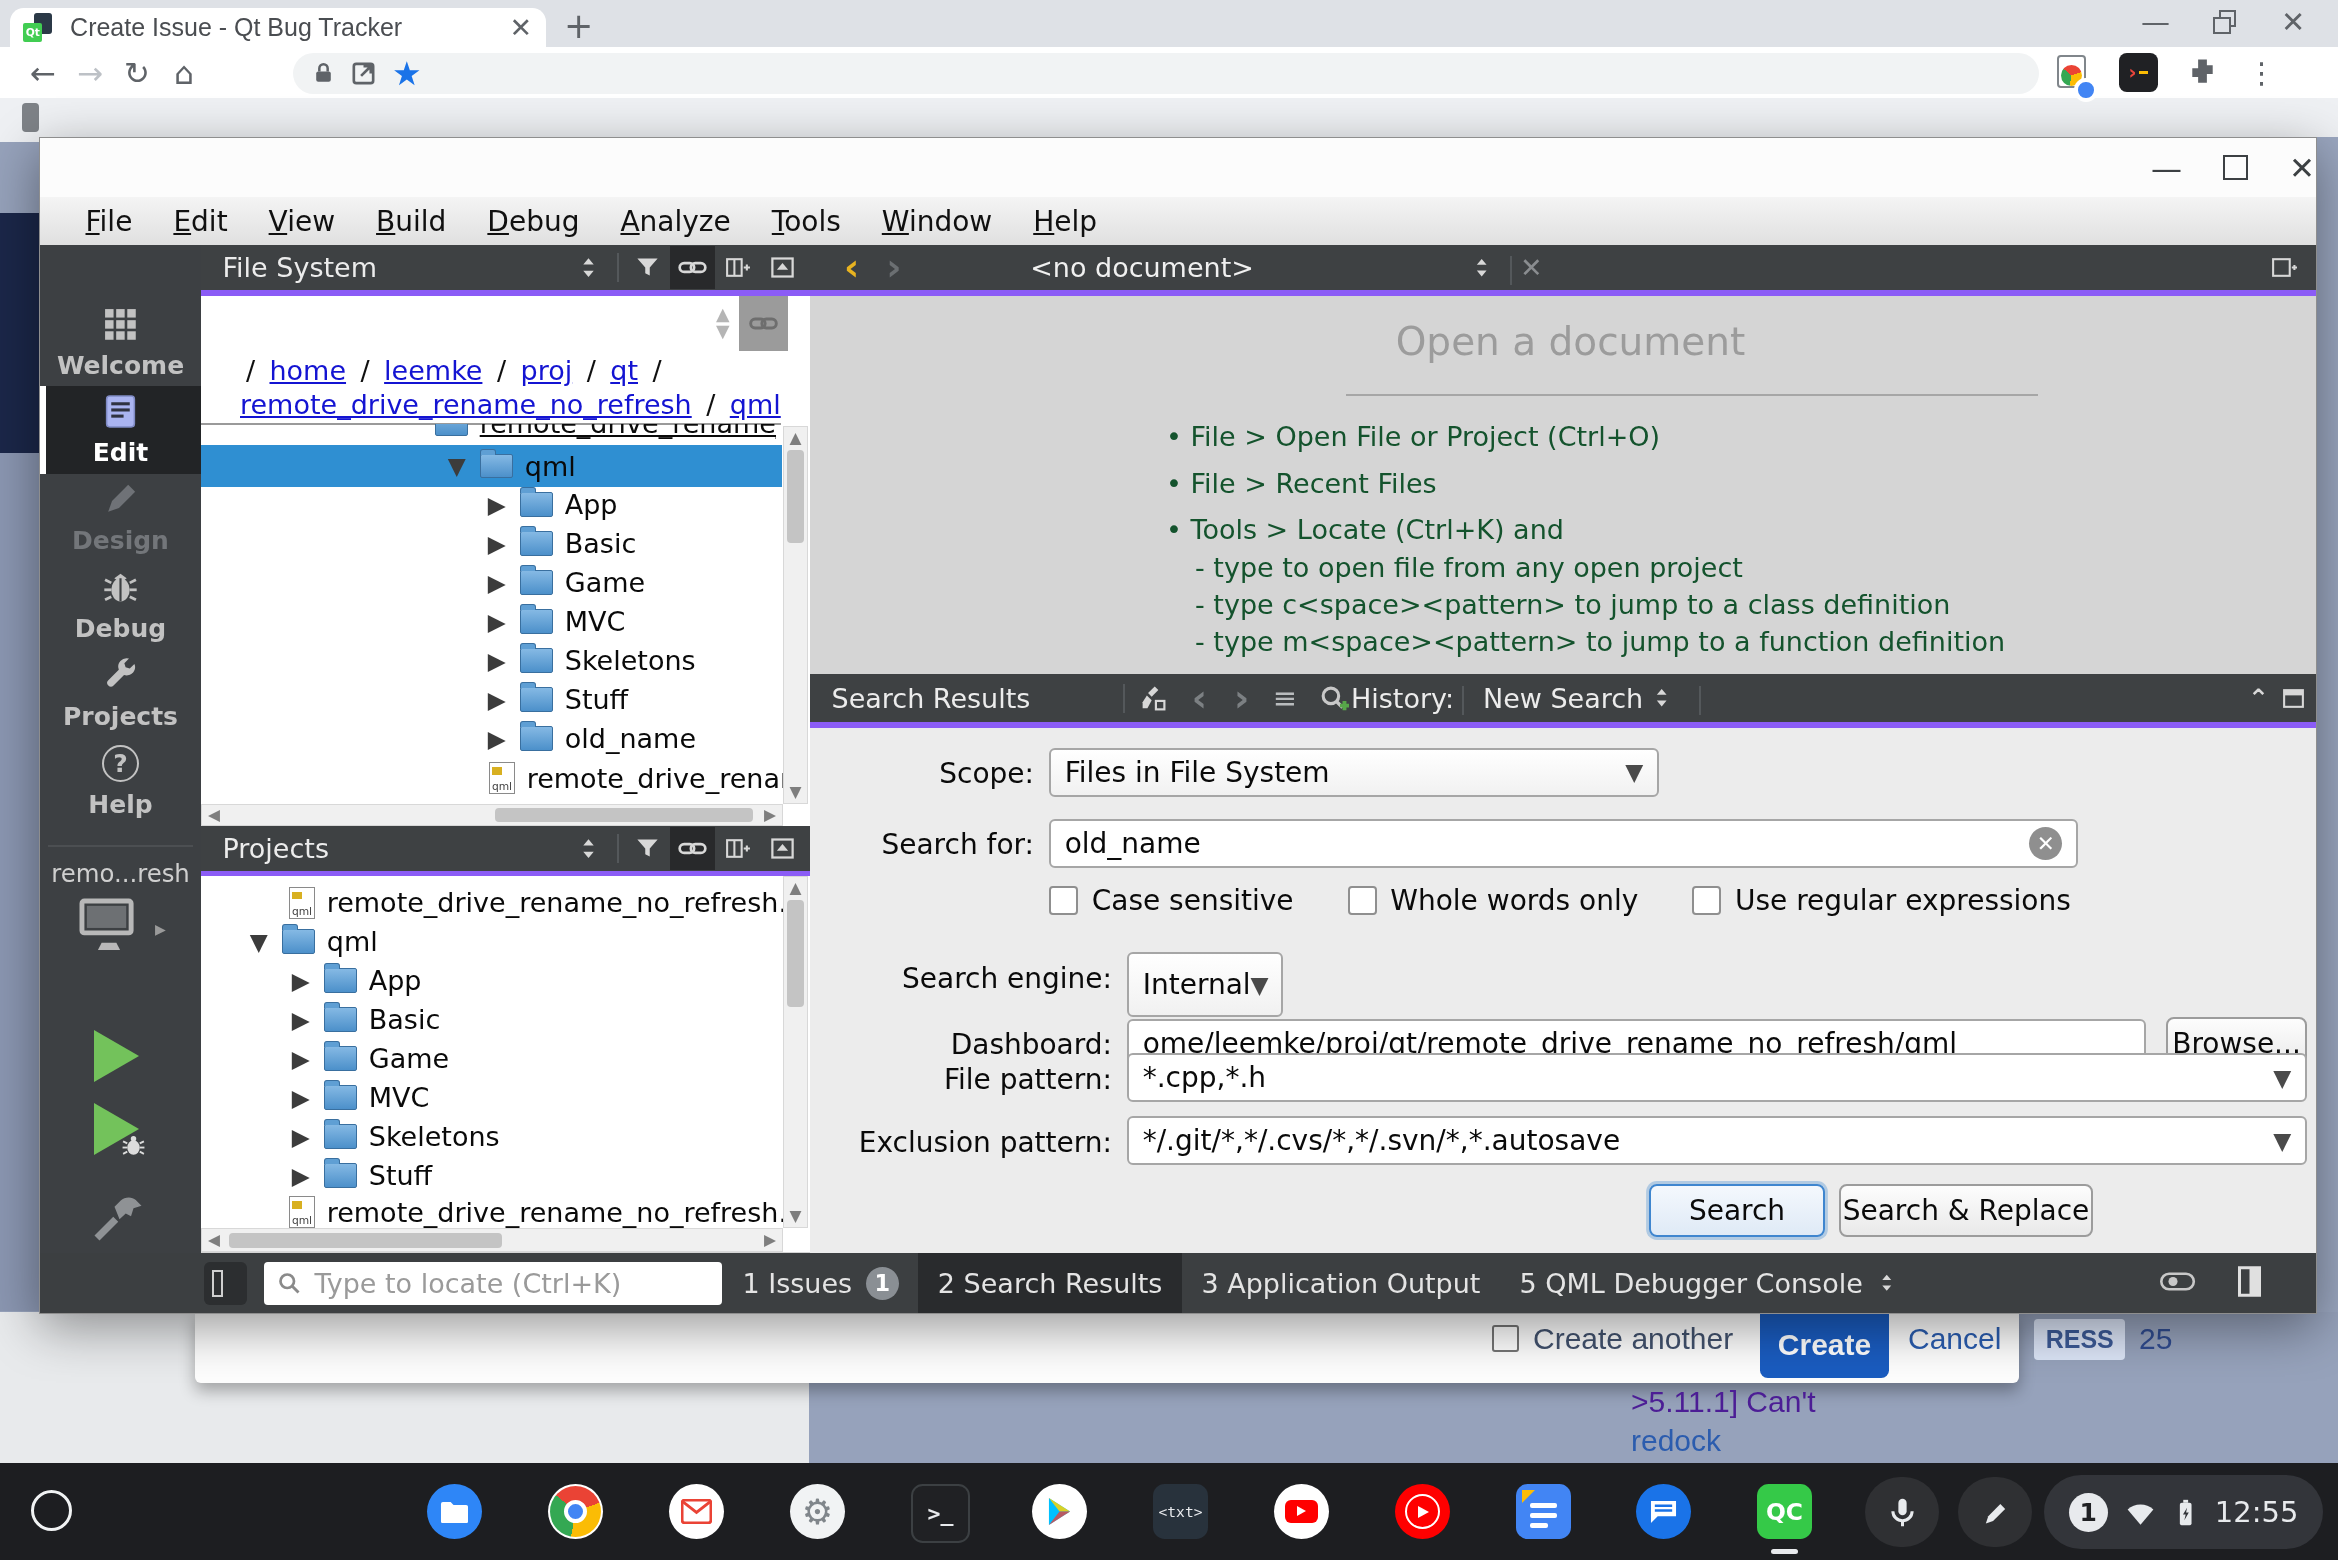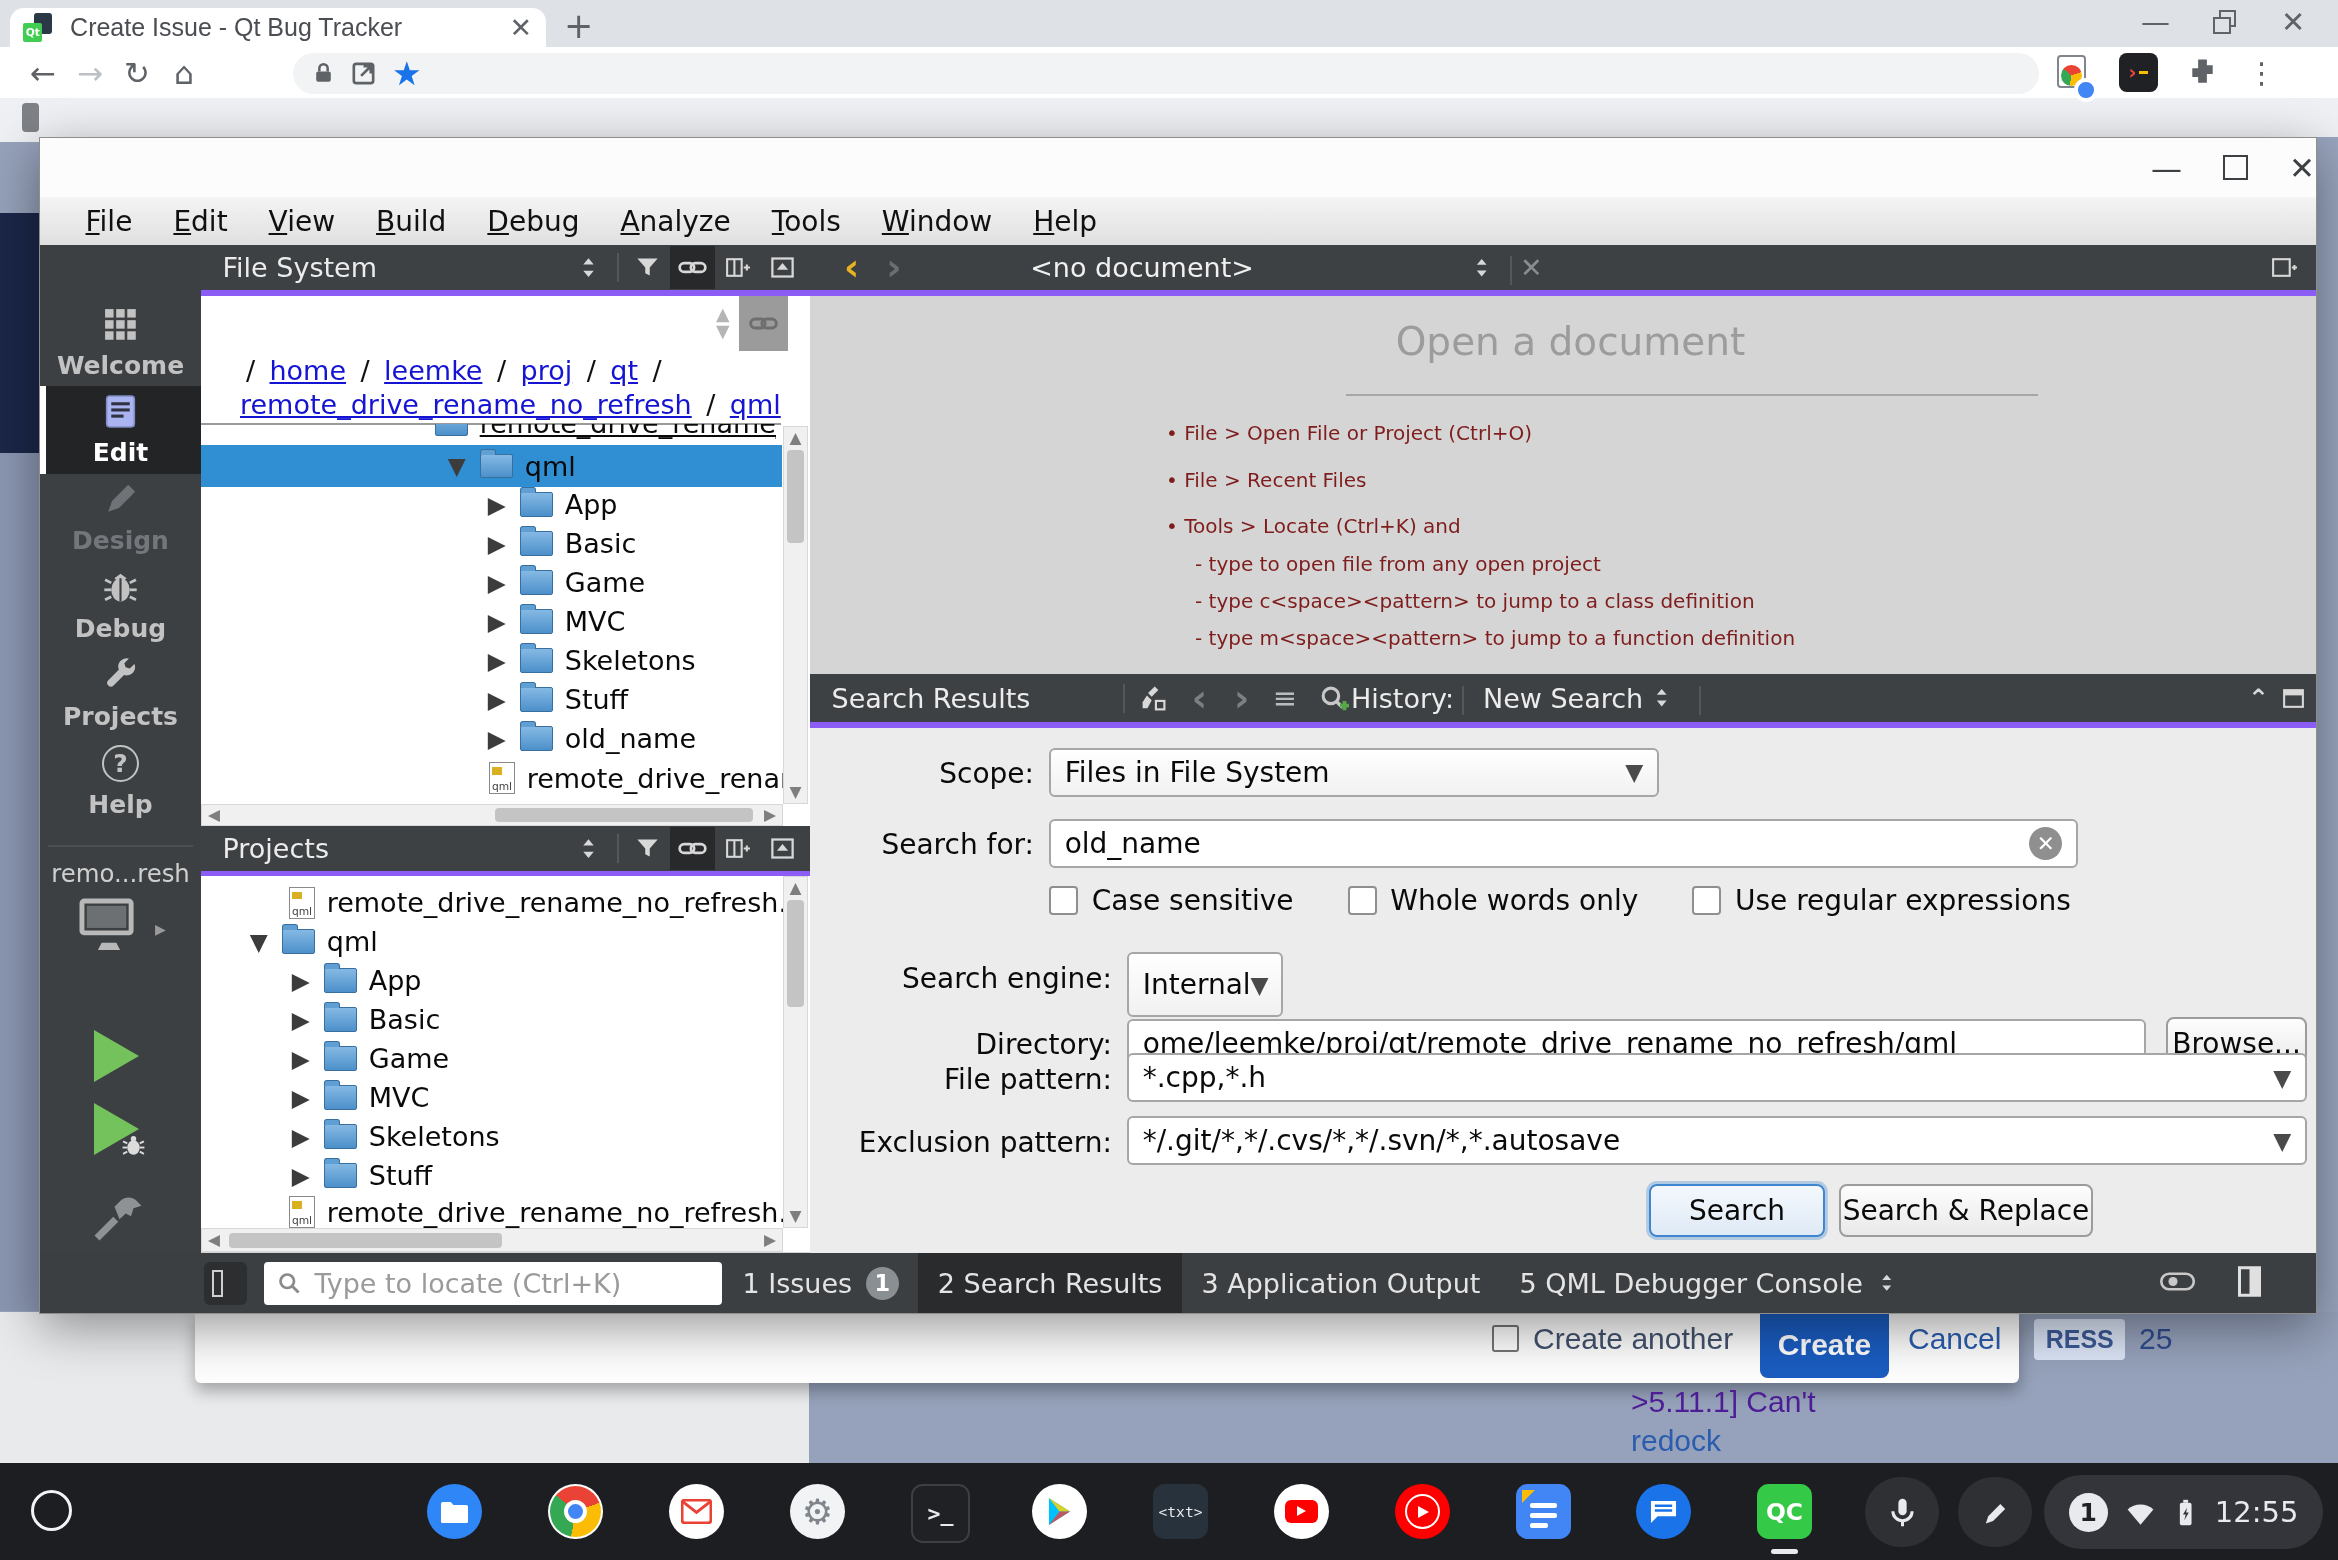--- a/index.html
+++ b/index.html
@@ -87,21 +87,21 @@
   .qmlfile::after{content:"";position:absolute;left:2px;top:3.9px;width:9.8px;height:7.8px;background:#d8b021}
   .vscroll{position:absolute;background:#f0f0f0;border:1px solid #d8d8d8;box-sizing:border-box}
   .hscroll{position:absolute;background:#f0f0f0;border:1px solid #d8d8d8;box-sizing:border-box}
   .thumb{position:absolute;background:#c4c4c4;border-radius:3.9px}
   .sbarrow{position:absolute;color:#7e7e7e;font-size:15.6px;width:100%;text-align:center}
   .sbarrow.h{width:auto;height:100%;display:flex;align-items:center}
 
   
   .gtext{color:#9c9c9c}
   .doc-title{font-size:39px;text-align:center}
-  .tip{position:absolute;font-size:20px;color:#7f1d1d;white-space:nowrap}
+  .tip{position:absolute;font-size:27px;color:#14532d;white-space:nowrap}
   .tip.b::before{content:"• "}
 
   
   .searchbody{background:#ececec}
   .flabel{position:absolute;font-size:28px;color:#0a0a0a;text-align:right;white-space:nowrap}
   .field{position:absolute;background:#fff;border:2px solid #a6a6a6;border-radius:5.9px;font-size:28px;color:#0a0a0a;display:flex;align-items:center;padding:0 13.7px;box-sizing:border-box;white-space:nowrap;overflow:hidden}
   .combo{background:linear-gradient(#ffffff,#f1f1f1)}
   .caret{margin-left:auto;color:#4a4a4a;font-size:23.4px;flex:0 0 auto}
   .clearx{margin-left:auto;width:33px;height:33px;border-radius:50%;background:#8f8f8f;color:#fff;font-size:21.5px;display:flex;align-items:center;justify-content:center;flex:0 0 33px}
   .btn{position:absolute;background:linear-gradient(#fdfdfd,#e9e9e9);border:2px solid #9c9c9c;border-radius:7.8px;font-size:28px;color:#0a0a0a;display:flex;align-items:center;justify-content:center;box-sizing:border-box;white-space:nowrap}
@@ -730,21 +730,21 @@
             <span class="cblabel">Use regular expressions</span>
           </span>
       </div>
 
       <span class="flabel" style="left:0;top:234px;width:302px">Search engine:</span>
       <div class="field combo" style="left:317px;top:224px;width:156px;height:65px">
         <span>Internal</span>
           <span class="caret">▼</span>
       </div>
 
-      <span class="flabel" style="left:0;top:300px;width:302px">Directory:</span>
+      <span class="flabel" style="left:0;top:300px;width:302px">Dashboard:</span>
       <div class="field" style="left:317px;top:291px;width:1019px;height:49px">
         <span>ome/leemke/proj/qt/remote_drive_rename_no_refresh/qml</span>
       </div>
       <div class="btn" style="left:1356px;top:289px;width:141px;height:53px">Browse...</div>
 
       <span class="flabel" style="left:0;top:336px;width:302px;top:335px">File pattern:</span>
       <div class="field" style="left:317px;top:325px;width:1180px;height:49px">
         <span>*.cpp,*.h</span>
           <span class="caret">▼</span>
       </div>

